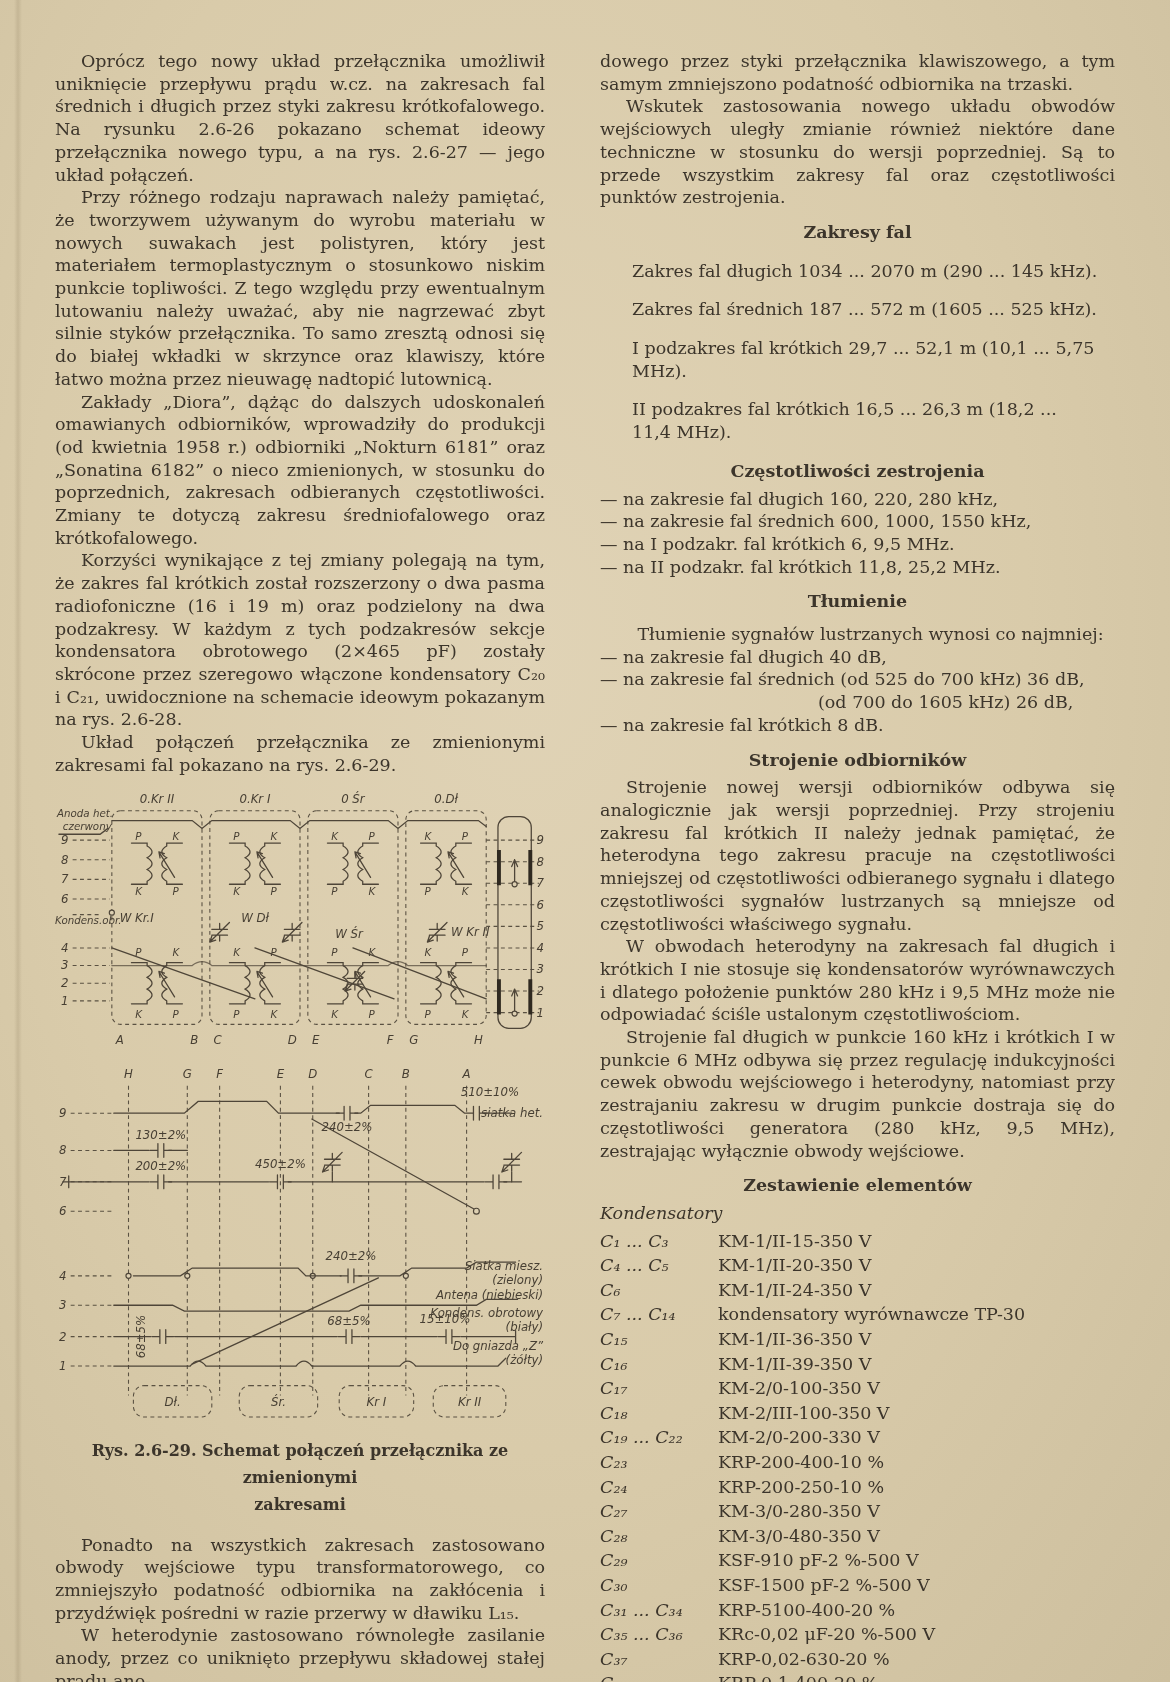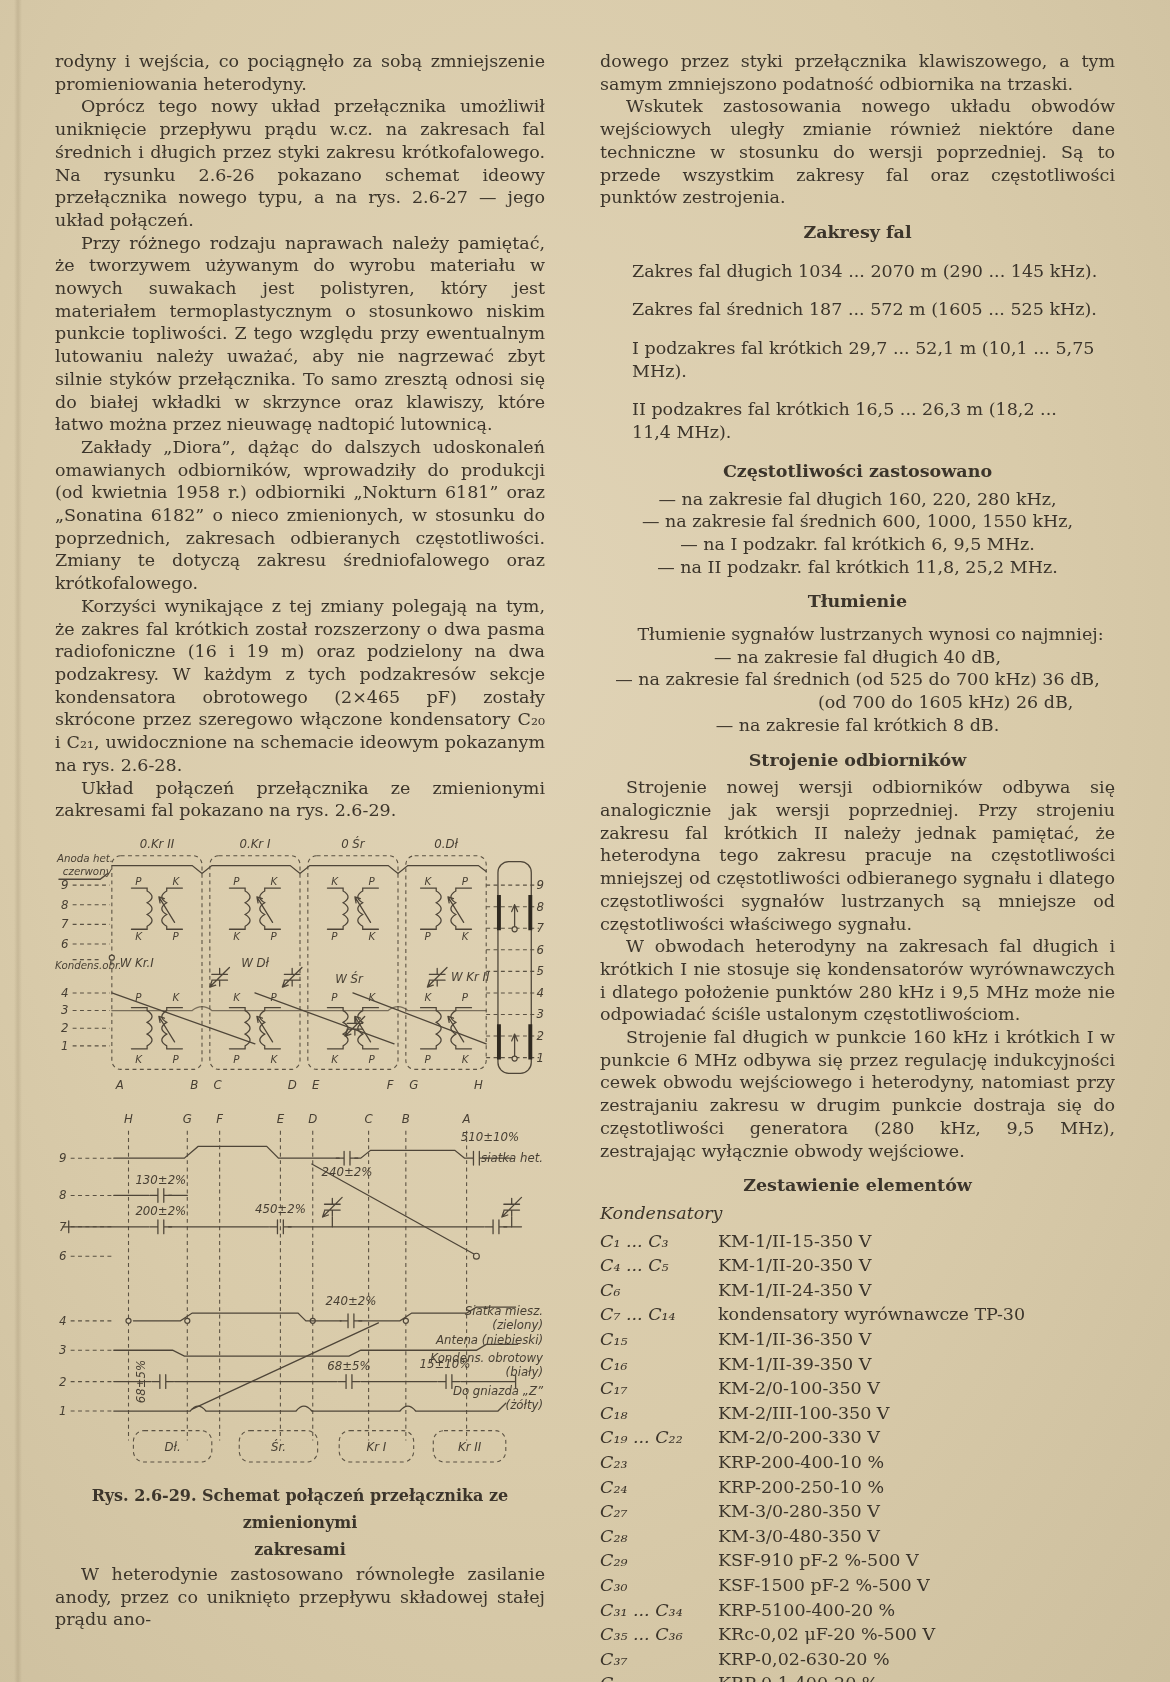--- a/index.html
+++ b/index.html
@@ -9,21 +9,21 @@
         font-family:"DejaVu Serif", serif;color:#3c352b;}
   .page::before{content:"";position:absolute;left:14px;top:0;width:8px;height:100%;
         background:linear-gradient(90deg, rgba(110,92,62,0), rgba(110,92,62,0.16), rgba(110,92,62,0));}
   .cols{display:flex;padding:50px 55px 0 55px;gap:55px;}
   .col-left{width:490px;flex:0 0 490px;}
   .col-right{width:515px;flex:0 0 515px;}
   p{margin:0;font-size:17.5px;line-height:22.7px;text-align:justify;}
   p.ind{text-indent:26px;}
   h3{font-size:17.5px;font-weight:bold;margin:12px 0 5px 0;line-height:22.7px;text-align:center;}
   .listline{margin:16px;padding-left:16px;text-align:left;}
-  .dashline{margin:0;text-align:center;}
+  .dashline{margin:0;text-align:left;}
   .contline{margin:0 0 0 218px;text-align:left;}
   .kond{font-style:italic;margin:4px 0 4px 0;text-align:left;}
   .comp-row{display:flex;font-size:17.5px;line-height:24.6px;}
   .comp-ref{width:118px;flex:0 0 118px;font-style:italic;}
   .comp-spec{flex:1;}
   figure{margin:0;padding:0;}
   figcaption{font-weight:bold;font-size:16px;line-height:27px;text-align:center;margin-top:12px;}
   svg.diag{display:block;margin-top:12px;}
   .wln{stroke:#4e4538;stroke-width:1.3;fill:none;stroke-linecap:round;}
   .dln{stroke:#5a5142;stroke-width:1.1;fill:none;stroke-dasharray:4 3.5;}
@@ -32,21 +32,20 @@
   .dnum{font-family:"DejaVu Sans", sans-serif;font-style:italic;font-size:12px;fill:#473f33;}
   .opn{fill:#ddd0b2;stroke:#4e4538;stroke-width:1.2;}
 </style>
 </head>
 <body>
 
 <div class="page">
  <div class="cols">
 
   <div class="col-left">
-    <p>rodyny i wejścia, co pociągnęło za sobą zmniejszenie promieniowania heterodyny.</p>
     <p class="ind">Oprócz tego nowy układ przełącznika umożliwił uniknięcie przepływu prądu w.cz. na zakresach fal średnich i długich przez styki zakresu krótkofalowego. Na rysunku 2.6-26 pokazano schemat ideowy przełącznika nowego typu, a na rys. 2.6-27 — jego układ połączeń.</p>
     <p class="ind">Przy różnego rodzaju naprawach należy pamiętać, że tworzywem używanym do wyrobu materiału w nowych suwakach jest polistyren, który jest materiałem termoplastycznym o stosunkowo niskim punkcie topliwości. Z tego względu przy ewentualnym lutowaniu należy uważać, aby nie nagrzewać zbyt silnie styków przełącznika. To samo zresztą odnosi się do białej wkładki w skrzynce oraz klawiszy, które łatwo można przez nieuwagę nadtopić lutownicą.</p>
     <p class="ind">Zakłady „Diora”, dążąc do dalszych udoskonaleń omawianych odbiorników, wprowadziły do produkcji (od kwietnia 1958 r.) odbiorniki „Nokturn 6181” oraz „Sonatina 6182” o nieco zmienionych, w stosunku do poprzednich, zakresach odbieranych częstotliwości. Zmiany te dotyczą zakresu średniofalowego oraz krótkofalowego.</p>
     <p class="ind">Korzyści wynikające z tej zmiany polegają na tym, że zakres fal krótkich został rozszerzony o dwa pasma radiofoniczne (16 i 19 m) oraz podzielony na dwa podzakresy. W każdym z tych podzakresów sekcje kondensatora obrotowego (2×465 pF) zostały skrócone przez szeregowo włączone kondensatory C₂₀ i C₂₁, uwidocznione na schemacie ideowym pokazanym na rys. 2.6-28.</p>
     <p class="ind">Układ połączeń przełącznika ze zmienionymi zakresami fal pokazano na rys. 2.6-29.</p>
 
     <figure>
 
       <svg class="diag" width="490" height="263" viewBox="0 0 500 268">
         <defs>
@@ -290,34 +289,35 @@
           <text class="dnum" x="423" y="349" text-anchor="middle">Kr II</text>
         </g>
       </svg>
 
       <figcaption>
         <div>Rys. 2.6-29. Schemat połączeń przełącznika ze zmienionymi</div>
         <div>zakresami</div>
       </figcaption>
     </figure>
 
+    <p class="ind" style="margin-top:16px;">Ponadto na wszystkich zakresach zastosowano obwody wejściowe typu transformatorowego, co zmniejszyło podatność odbiornika na zakłócenia i przydźwięk pośredni w razie przerwy w dławiku L₁₅.</p>
     <p class="ind">W heterodynie zastosowano równoległe zasilanie anody, przez co uniknięto przepływu składowej stałej prądu ano-</p>
   </div>
 
   <div class="col-right">
     <p>dowego przez styki przełącznika klawiszowego, a tym samym zmniejszono podatność odbiornika na trzaski.</p>
     <p class="ind">Wskutek zastosowania nowego układu obwodów wejściowych uległy zmianie również niektóre dane techniczne w stosunku do wersji poprzedniej. Są to przede wszystkim zakresy fal oraz częstotliwości punktów zestrojenia.</p>
 
     <h3>Zakresy fal</h3>
     <p class="listline">Zakres fal długich 1034 ... 2070 m (290 ... 145 kHz).</p>
     <p class="listline">Zakres fal średnich 187 ... 572 m (1605 ... 525 kHz).</p>
     <p class="listline">I podzakres fal krótkich 29,7 ... 52,1 m (10,1 ... 5,75 MHz).</p>
     <p class="listline">II podzakres fal krótkich 16,5 ... 26,3 m (18,2 ... 11,4 MHz).</p>
 
-    <h3>Częstotliwości zastosowano</h3>
+    <h3>Częstotliwości zestrojenia</h3>
     <p class="dashline">— na zakresie fal długich 160, 220, 280 kHz,</p>
     <p class="dashline">— na zakresie fal średnich 600, 1000, 1550 kHz,</p>
     <p class="dashline">— na I podzakr. fal krótkich 6, 9,5 MHz.</p>
     <p class="dashline">— na II podzakr. fal krótkich 11,8, 25,2 MHz.</p>
 
     <h3>Tłumienie</h3>
     <p class="ind" style="text-align:center;margin-top:10px;">Tłumienie sygnałów lustrzanych wynosi co najmniej:</p>
     <p class="dashline">— na zakresie fal długich 40 dB,</p>
     <p class="dashline">— na zakresie fal średnich (od 525 do 700 kHz) 36 dB,</p>
     <p class="contline">(od 700 do 1605 kHz) 26 dB,</p>

